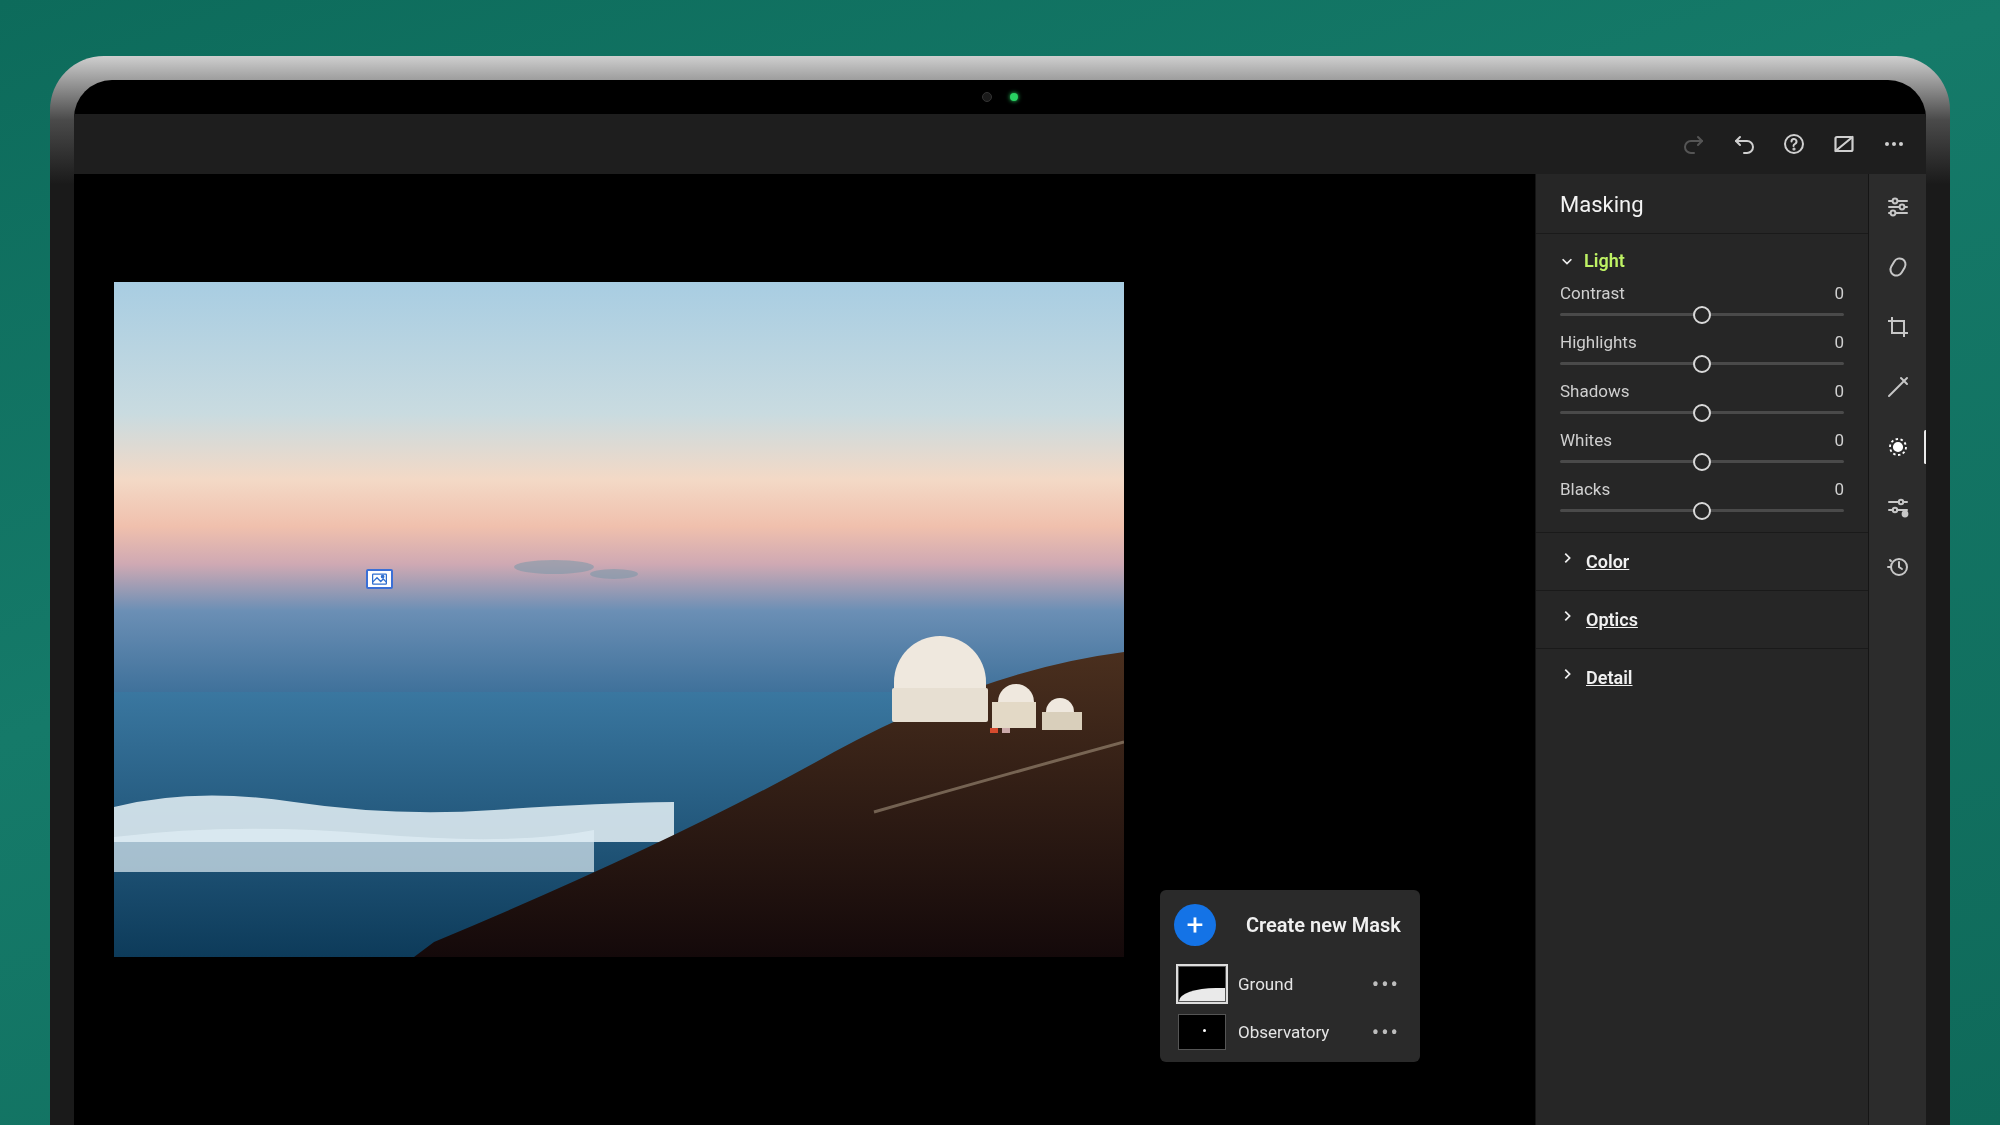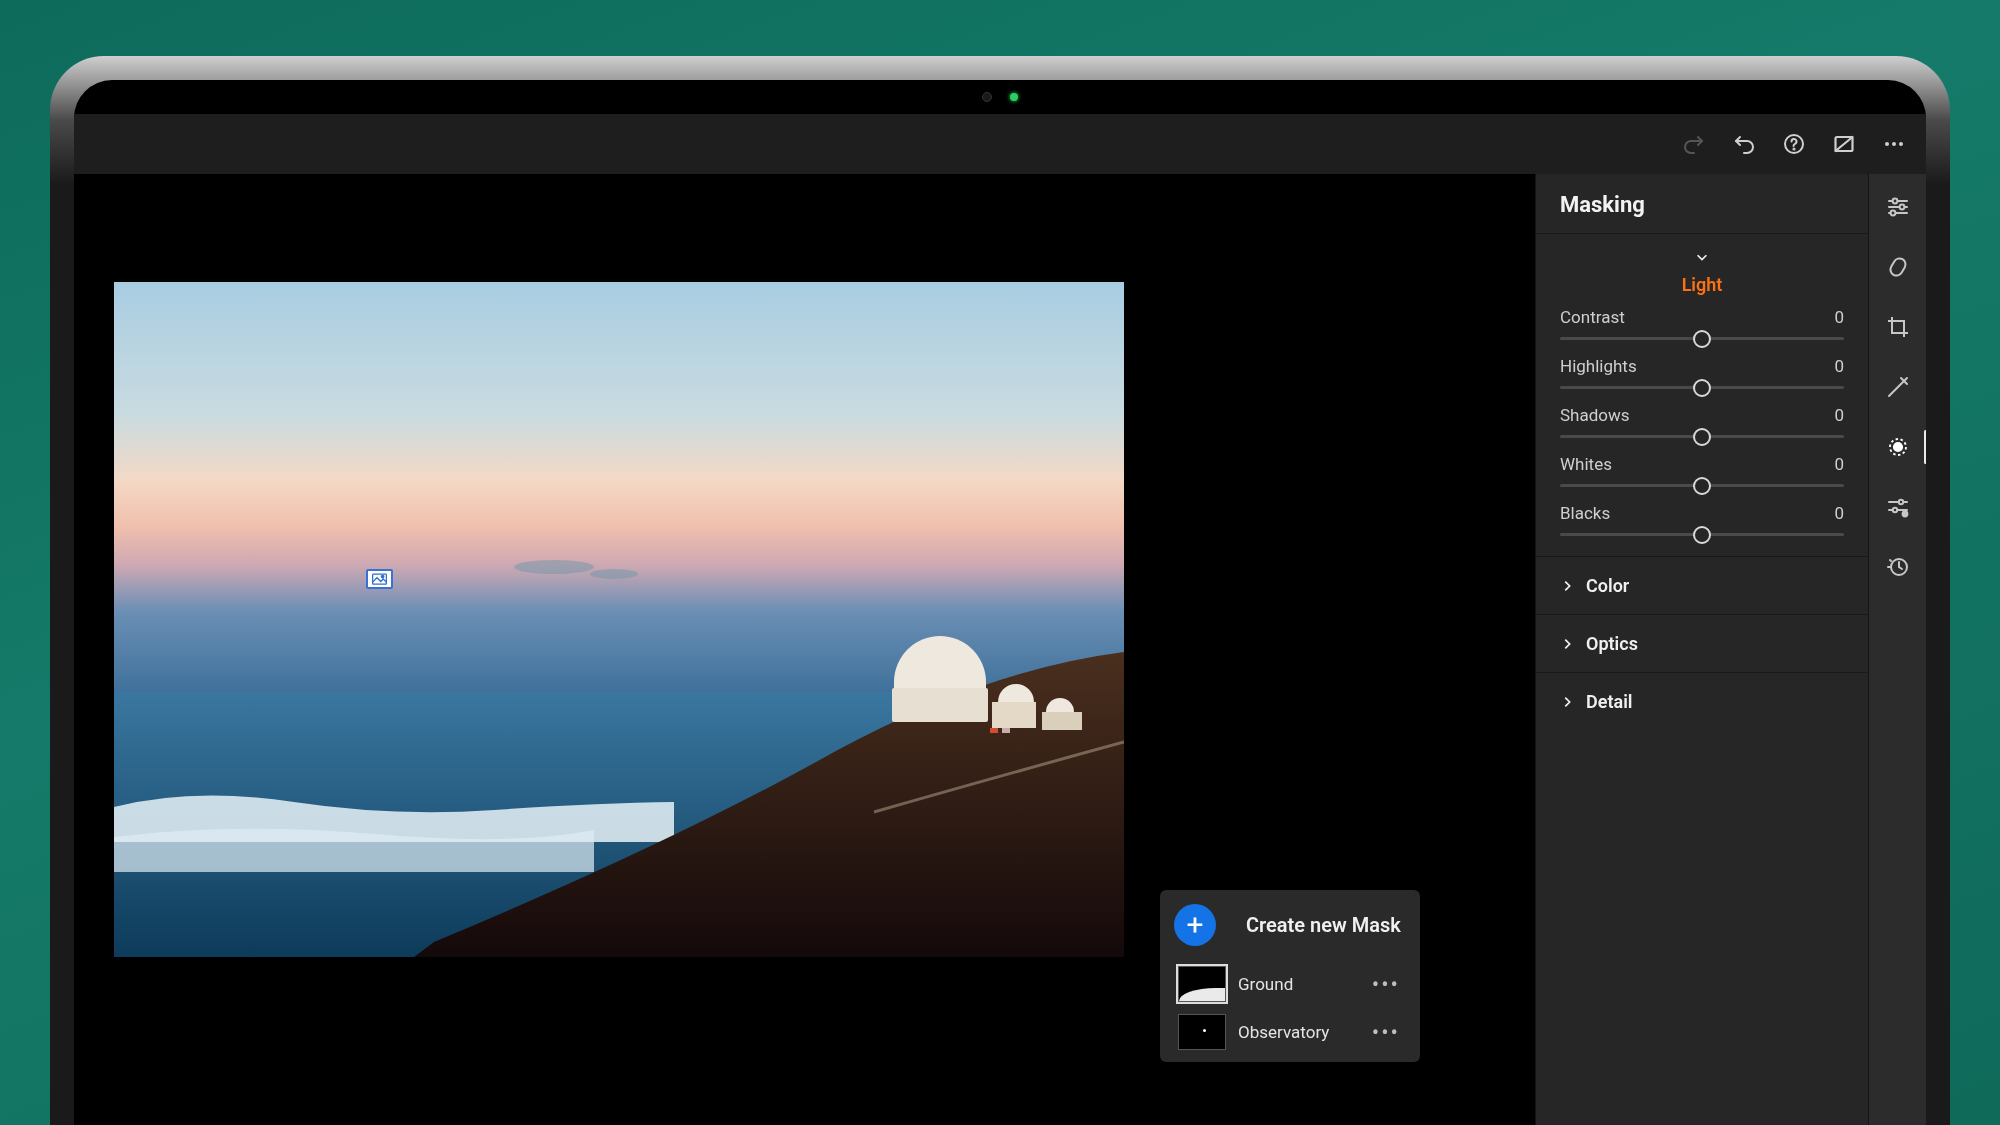--- a/index.html
+++ b/index.html
@@ -145,32 +145,31 @@
   
   .right-panel {
     flex: 0 0 333px;
     background: #262626;
     border-left: 1px solid #141414;
     padding: 0 0 0 0;
     overflow: hidden;
     display: flex; flex-direction: column;
   }
   .panel-title {
-    color: #f3f3f3; font-size: 22px; font-weight: 700;
+    color: #f3f3f3; font-size: 22px; font-weight: 400;
     padding: 18px 24px 16px;
   }
   .section {
     border-top: 1px solid #1a1a1a;
     padding: 16px 24px;
   }
   .section-head {
     display: flex; align-items: center; gap: 10px;
-    color: #f97316; font-size: 18px; font-weight: 600;
+    color: #bef264; font-size: 18px; font-weight: 600;
     cursor: pointer;
-    flex-direction: column;
   }
   .section-head .chev { width: 14px; height: 14px; }
   .slider-row {
     padding: 12px 0 4px;
   }
   .slider-labels {
     display: flex; justify-content: space-between;
     color: #cfcfcf; font-size: 17px;
     margin-bottom: 10px;
   }
@@ -180,23 +179,24 @@
   }
   .slider-thumb {
     position: absolute; top: 50%; transform: translate(-50%, -50%);
     width: 18px; height: 18px; border-radius: 50%;
     background: #262626; border: 2px solid #d9d9d9;
     cursor: grab;
   }
   .collapsed-section {
     border-top: 1px solid #1a1a1a;
     padding: 18px 24px;
-    display: flex; align-items: center; gap: 12px;
+    display: flex; gap: 12px;
     color: #f0f0f0; font-size: 18px; font-weight: 600;
     cursor: pointer;
+    text-decoration: underline;
   }
 
   
   .tool-rail {
     flex: 0 0 58px;
     background: #2c2c2c;
     border-left: 1px solid #151515;
     display: flex; flex-direction: column; align-items: center;
     padding-top: 18px; gap: 30px;
   }

